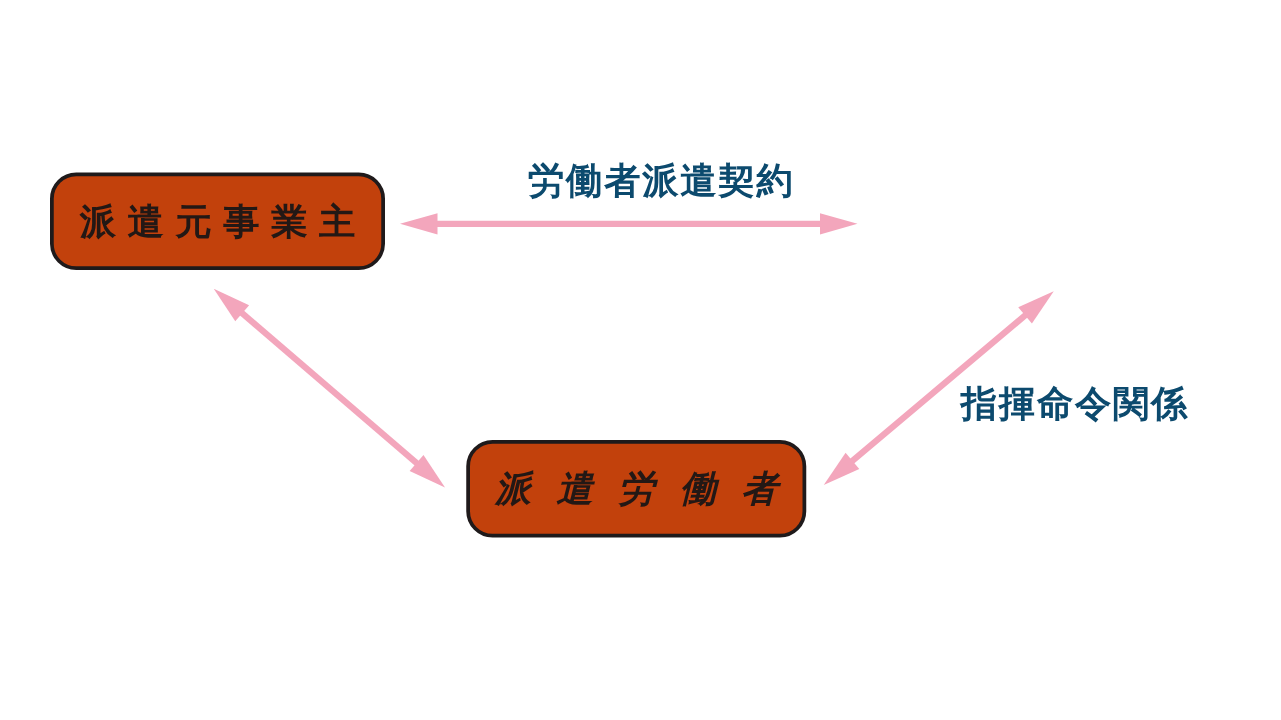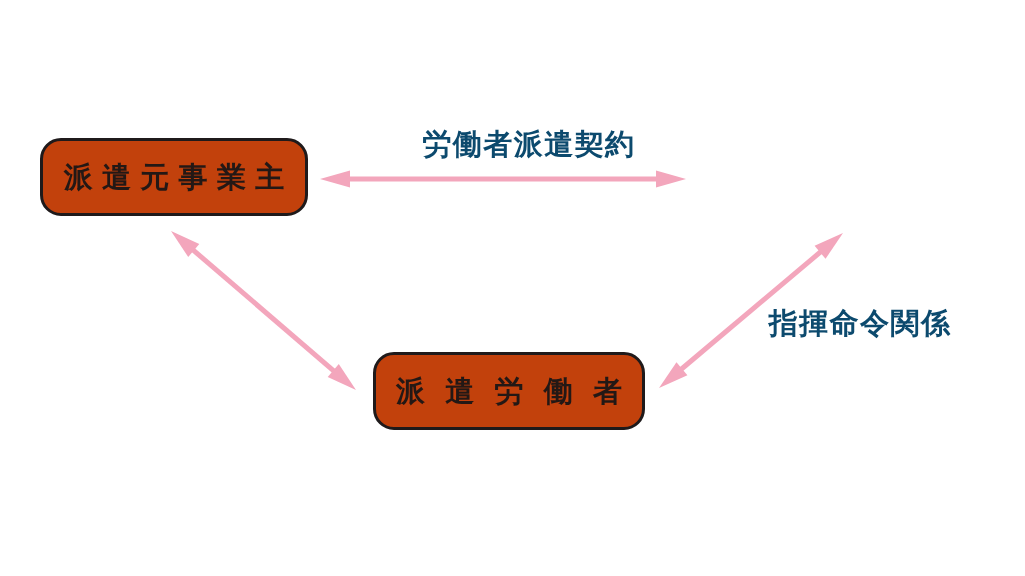--- a/index.html
+++ b/index.html
@@ -36,21 +36,21 @@
     font-weight: 700;
     font-size: 29px;
     line-height: 1;
     white-space: nowrap;
   }
   .node-a { left: 40px;  top: 138px; width: 268px; height: 78px; }
   .node-b { left: 711px; top: 138px; width: 262px; height: 78px; }
   .node-c { left: 373px; top: 352px; width: 272px; height: 78px; }
   .node-label-a { letter-spacing: .32em; margin-right: -.32em; }
   .node-label-b { letter-spacing: 2.0em; margin-right: -2.0em; }
-  .node-label-c { letter-spacing: .70em; margin-right: -.70em; }
+  .node-label-c { letter-spacing: .70em; margin-right: -.70em; font-style: italic; }
   .edge-label {
     position: absolute;
     color: #0c4a6e;
     font-weight: 700;
     font-size: 29px;
     line-height: 1.15;
     text-align: center;
     letter-spacing: .05em;
     white-space: nowrap;
   }

